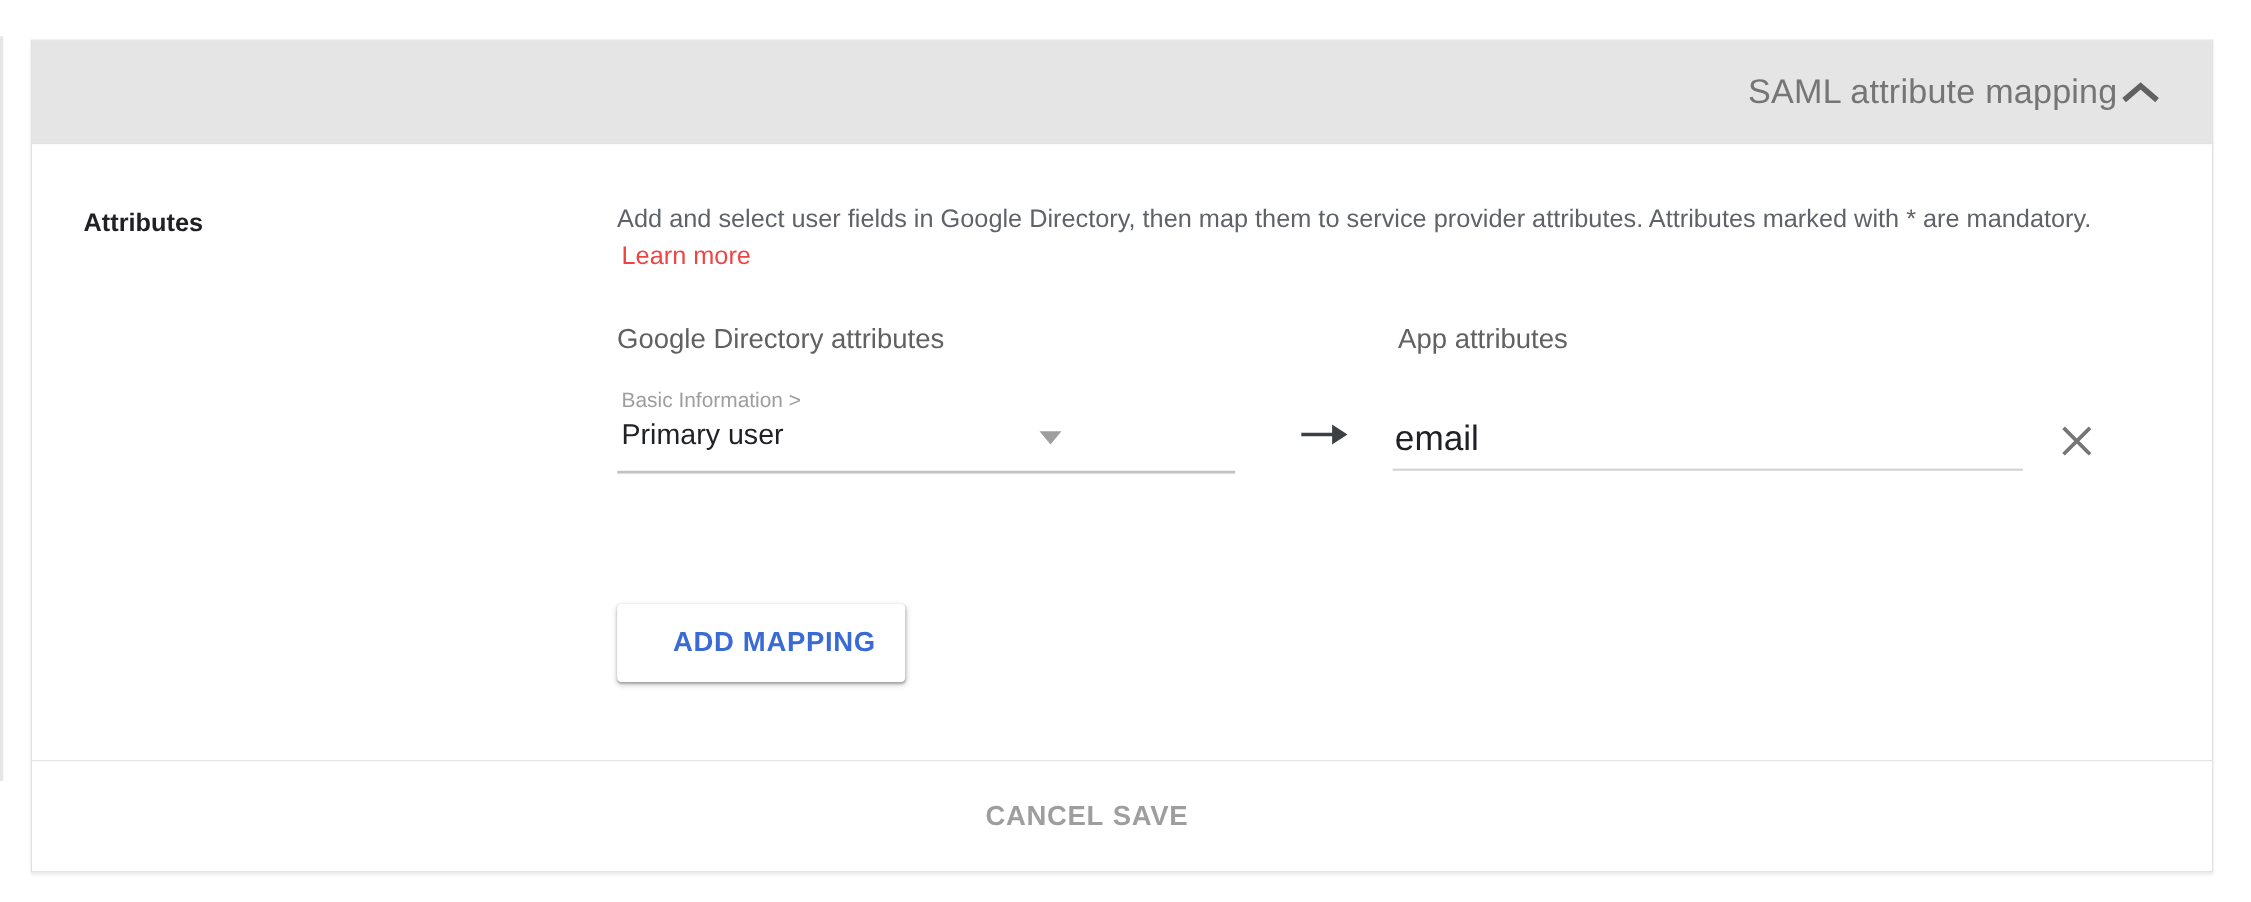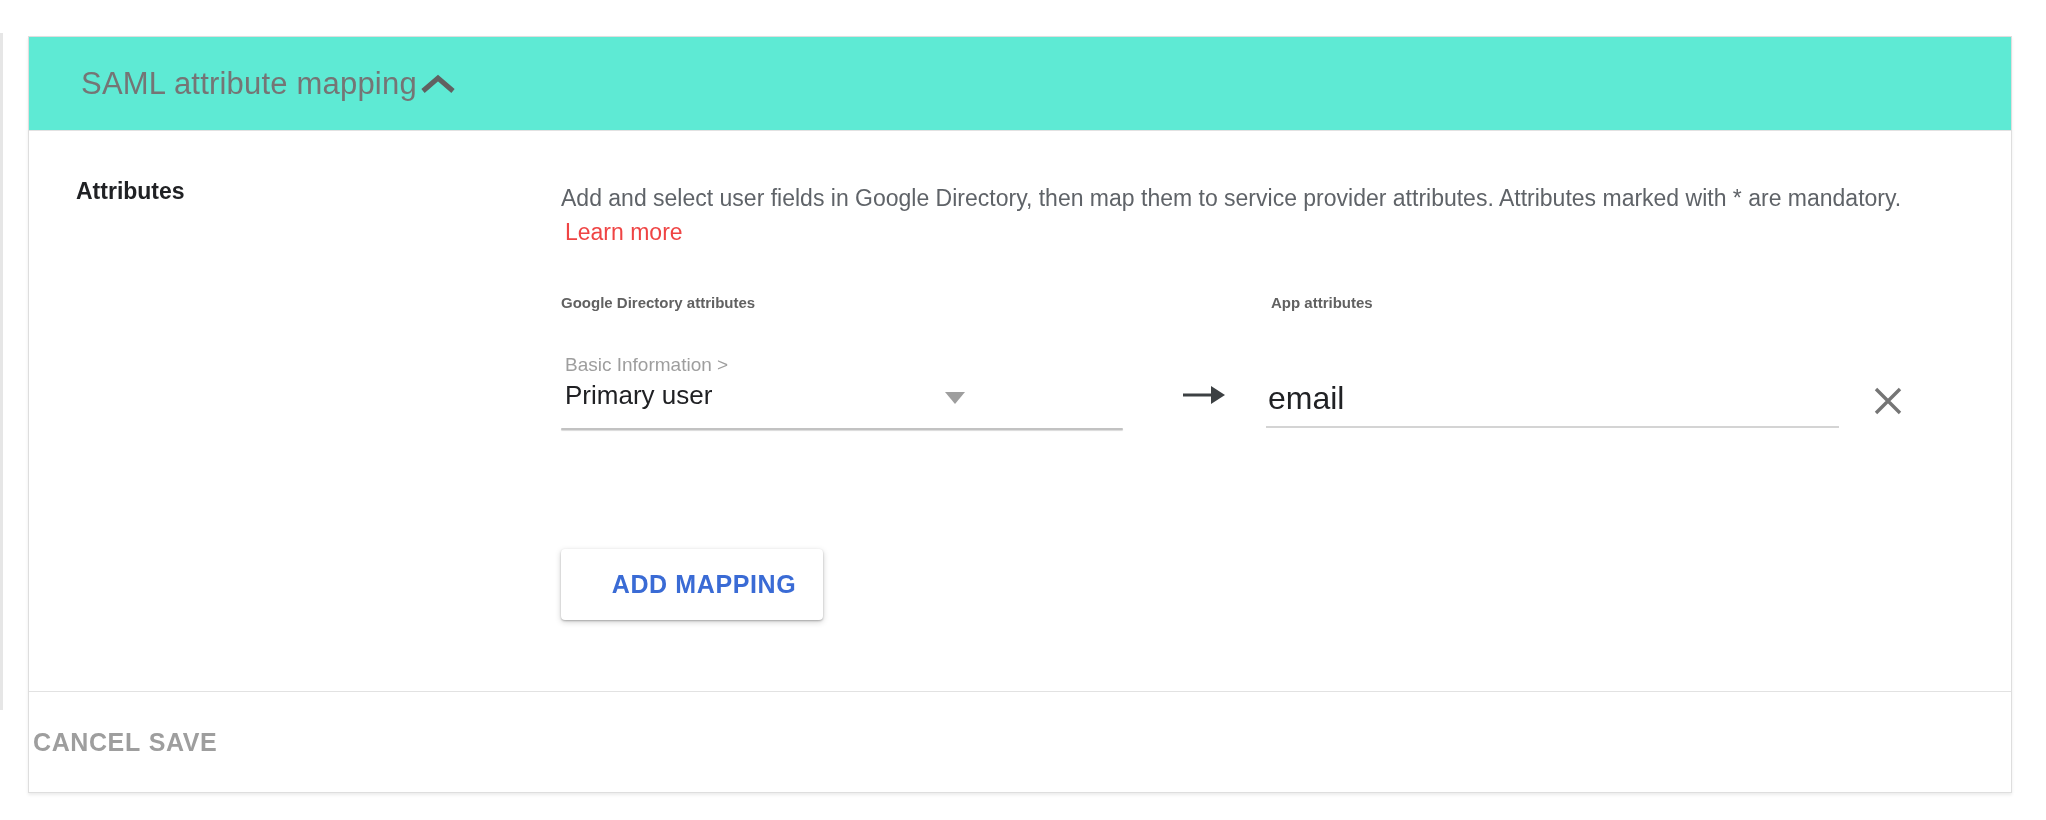--- a/index.html
+++ b/index.html
@@ -19,49 +19,49 @@
 
   .card {
     position: absolute; left: 28px; top: 36px; width: 1984px; height: 757px;
     background: #ffffff;
     border: 1px solid #dedede;
     box-shadow: 0 2px 3px rgba(0,0,0,0.08);
   }
 
   .card-header {
     position: absolute; left: 0; top: 0; width: 100%; height: 94px;
-    background: #5eead4;
+    background: #e5e5e5;
     border-bottom: 1px solid #e2e2e2;
-    display: flex; align-items: center; justify-content: flex-start;
+    display: flex; align-items: center; justify-content: flex-end;
     padding: 0 44px 0 52px;
     cursor: pointer;
   }
   .card-title {
     font-size: 31px; color: #757575; letter-spacing: 0.2px;
   }
   .chevron { display: flex; align-items: center; }
 
   .card-body { position: absolute; left: 0; top: 95px; width: 100%; }
 
   .attributes-label {
-    position: absolute; left: 47px; top: 46px;
+    position: absolute; left: 47px; top: 57px;
     font-size: 23px; font-weight: bold; color: #202124;
   }
 
   .description {
     position: absolute; left: 532px; top: 49px; width: 1402px;
     font-size: 23px; line-height: 34px; color: #5f6368;
   }
   .learn-more {
     color: #ef4444; text-decoration: none; cursor: pointer; margin-left: 4px;
   }
 
   .col-header {
     position: absolute; top: 162px;
-    font-size: 15px; font-weight: bold; color: #616161;
+    font-size: 25px; font-weight: normal; color: #616161;
   }
   .col-header.gda { left: 532px; }
   .col-header.app { left: 1242px; }
 
   .gda-select {
     position: absolute; left: 532px; top: 222px; width: 562px; height: 80px;
     cursor: pointer;
     text-decoration: underline;
   }
   .select-category {
@@ -114,21 +114,21 @@
     background: #ffffff; border: none; border-radius: 4px;
     box-shadow: 0 1px 2px rgba(0,0,0,0.25), 0 2px 6px rgba(0,0,0,0.18);
     font-family: "Liberation Sans", "DejaVu Sans", sans-serif;
     font-size: 25px; font-weight: bold; letter-spacing: 0.6px;
     color: #3a6bd5; cursor: pointer; padding-left: 24px;
   }
 
   .card-footer {
     position: absolute; left: 0; top: 654px; width: 100%; height: 102px;
     border-top: 1px solid #e2e2e2;
-    display: flex; align-items: center; justify-content: flex-start;
+    display: flex; align-items: center; justify-content: center;
     padding-right: 64px; 
   }
   .footer-btn {
     background: none; border: none; cursor: pointer;
     font-family: "Liberation Sans", "DejaVu Sans", sans-serif;
     font-size: 25px; font-weight: bold; letter-spacing: 0.6px;
     color: #9e9e9e; padding: 10px 4px;
   }
 </style>
 </head>

